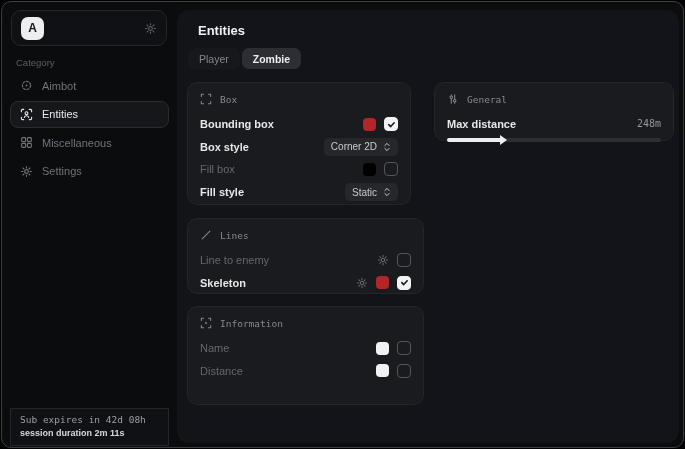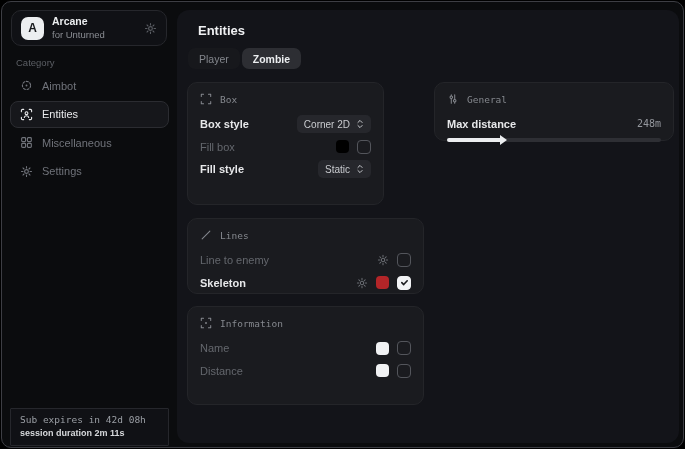--- a/index.html
+++ b/index.html
@@ -57,21 +57,21 @@
   .tab {
     height:21px; padding:0 11px; display:flex; align-items:center;
     border-radius:7px; font-size:10.5px; color:#84878d; background:#17181c; cursor:default;
   }
   .tab.active { background:#2d2e33; color:#eceef0; font-weight:bold; }
 
   .card {
     position:absolute; background:#1a1b1f; border:1px solid #242529; border-radius:10px;
     padding:8px 12px 0 12px;
   }
-  .card-box  { left:10px;  top:72px;  width:197px; height:123px; }
+  .card-box  { left:10px;  top:72px;  width:224px; height:123px; }
   .card-lines{ left:10px;  top:208px; width:237px; height:76px; }
   .card-info { left:10px;  top:296px; width:237px; height:99px; }
   .card-gen  { left:257px; top:72px;  width:240px; height:59px; }
 
   .card-head {
     display:flex; align-items:center; height:16px; margin-bottom:6px;
     color:#85888e; font-family:"DejaVu Sans Mono", monospace; font-size:9.5px;
   }
   .card-head .nav-ic { margin-right:8px; width:12px; }
 
@@ -107,24 +107,20 @@
 </style>
 </head>
 <body>
 
 <div class="window">
 
   <div class="sidebar">
 
     <div class="side-head">
       <div class="logo">A</div>
-      <div class="side-titles">
-        <div class="side-title">Arcane</div>
-        <div class="side-sub">for Unturned</div>
-      </div>
       <span class="side-gear">
         <svg class="ic" width="13" height="13" viewBox="0 0 14 14">
             <circle cx="7" cy="7" r="2"></circle>
             <path d="M7 1.6v1.6M7 10.8v1.6M1.6 7h1.6M10.8 7h1.6M3.2 3.2l1.1 1.1M9.7 9.7l1.1 1.1M10.8 3.2L9.7 4.3M4.3 9.7l-1.1 1.1"></path>
           </svg>
       </span>
     </div>
 
     <div class="cat-label">Category</div>
 
@@ -188,20 +184,31 @@
     <div class="card card-box">
       <div class="card-head">
         <span class="nav-ic">
           <svg class="ic" width="12" height="12" viewBox="0 0 14 14">
               <path d="M1.5 4.2V1.5h2.7M9.8 1.5h2.7v2.7M12.5 9.8v2.7H9.8M4.2 12.5H1.5V9.8"></path>
             </svg>
         </span>
         <span>Box</span>
       </div>
 
+      <div class="row">
+        <span class="rlabel on">Bounding box</span>
+        <span class="controls">
+          <span class="swatch" style="background: rgb(179, 37, 40);"></span>
+          <span class="cb checked">
+            <svg class="ic" viewBox="0 0 10 10" style="stroke-width:1.8">
+                <path d="M2 5.2l2.1 2.1L8 3.1"></path>
+              </svg>
+          </span>
+        </span>
+      </div>
 
       <div class="row">
         <span class="rlabel on">Box style</span>
         <span class="controls">
           <span class="dropdown">
             <span>Corner 2D</span>
             <span>
               <svg class="ic" width="8" height="10" viewBox="0 0 8 12">
                   <path d="M1.5 4.2L4 1.7l2.5 2.5M1.5 7.8L4 10.3l2.5-2.5"></path>
                 </svg>

